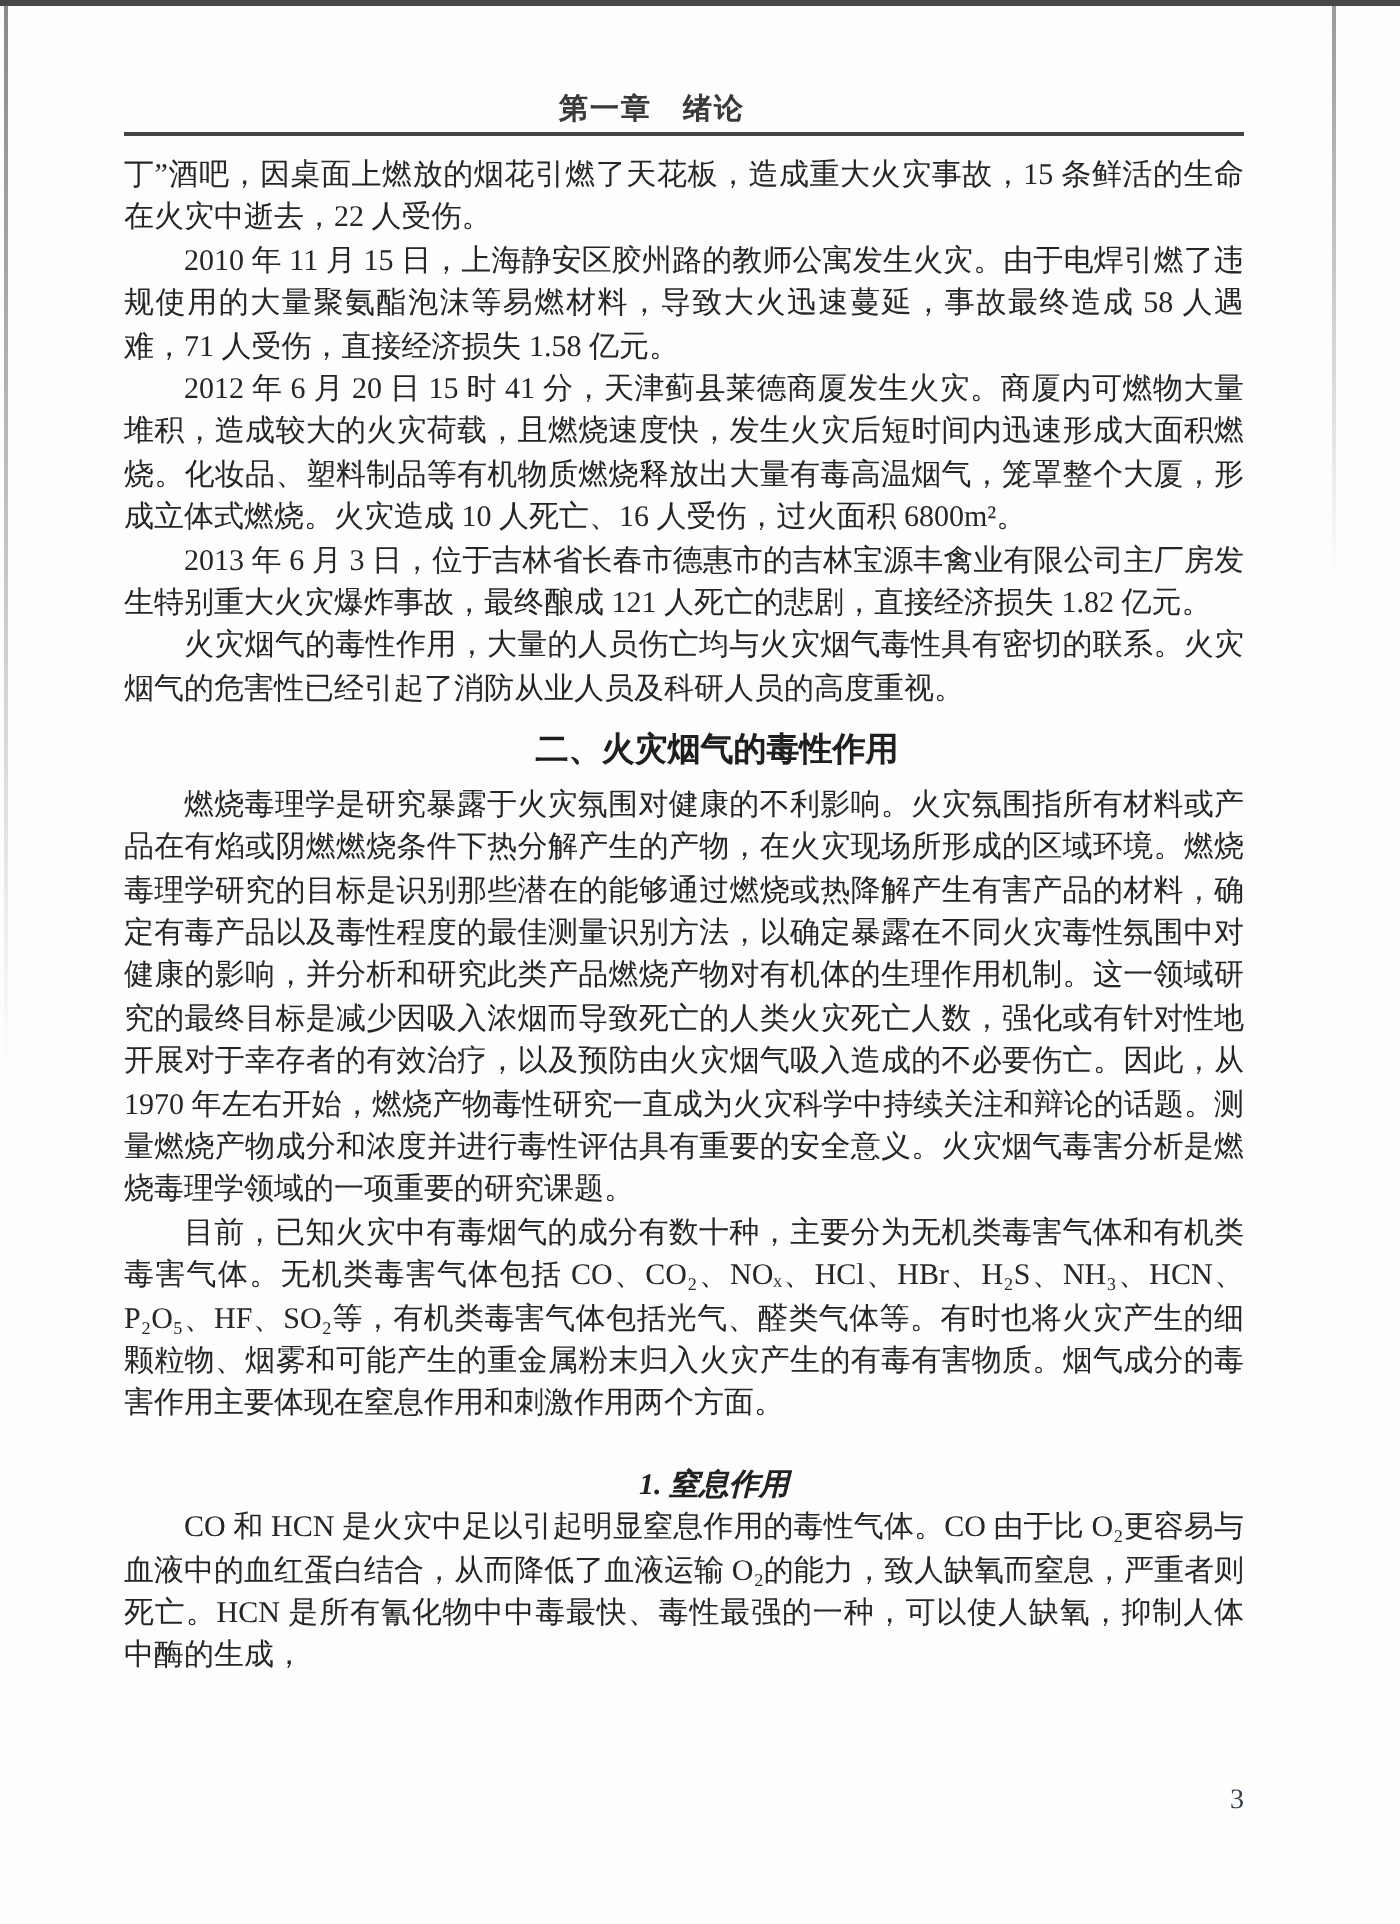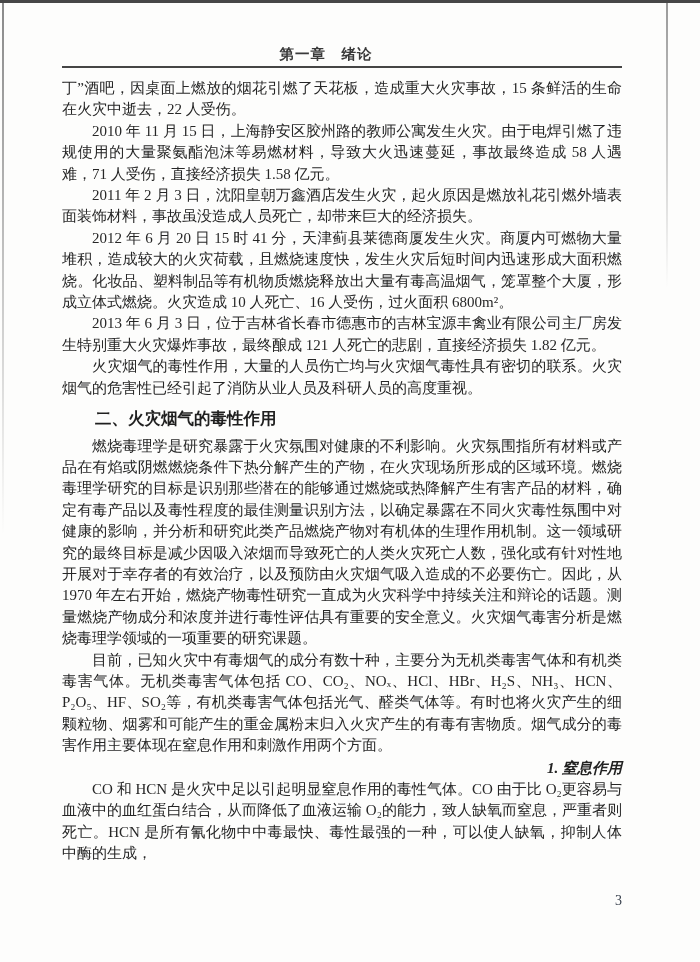--- a/index.html
+++ b/index.html
@@ -55,29 +55,29 @@
   .body-text p { margin: 0; font-family: Liberation Serif, serif; }
   .body-text p.indent { text-indent: 2em; }
   .body-text p.heading {
     font-family: "Liberation Sans", "DejaVu Sans", sans-serif;
     font-weight: bold;
     font-size: 16.5px;
     color: #1f1f1f;
     text-indent: 2em;
     margin-top: 9px;
     margin-bottom: 6px;
-    text-align: left;
+    text-align: center;
   }
   .body-text p.subheading {
     font-style: italic;
     font-weight: 600;
     text-indent: 2em;
-    margin-top: 1px;
+    margin-top: 19px;
     color: #222;
-    text-align: right;
+    text-align: center;
   }
   .page-number {
     position: absolute;
     top: 893px; left: 62px; width: 560px;
     text-align: right;
     font-size: 14px;
     color: #38404d;
   }
 </style>
 </head>
@@ -88,21 +88,20 @@
   <div class="scan-edge-left"></div>
   <div class="scan-edge-right"></div>
 
   <div class="running-head">第一章　绪论</div>
 
   <div class="head-rule"></div>
 
   <div class="body-text" id="body-text">
       <p class="">丁”酒吧，因桌面上燃放的烟花引燃了天花板，造成重大火灾事故，15 条鲜活的生命在火灾中逝去，22 人受伤。</p>
       <p class="indent">2010 年 11 月 15 日，上海静安区胶州路的教师公寓发生火灾。由于电焊引燃了违规使用的大量聚氨酯泡沫等易燃材料，导致大火迅速蔓延，事故最终造成 58 人遇难，71 人受伤，直接经济损失 1.58 亿元。</p>
-      <p class="indent">2011 年 2 月 3 日，沈阳皇朝万鑫酒店发生火灾，起火原因是燃放礼花引燃外墙表面装饰材料，事故虽没造成人员死亡，却带来巨大的经济损失。</p>
       <p class="indent">2012 年 6 月 20 日 15 时 41 分，天津蓟县莱德商厦发生火灾。商厦内可燃物大量堆积，造成较大的火灾荷载，且燃烧速度快，发生火灾后短时间内迅速形成大面积燃烧。化妆品、塑料制品等有机物质燃烧释放出大量有毒高温烟气，笼罩整个大厦，形成立体式燃烧。火灾造成 10 人死亡、16 人受伤，过火面积 6800m²。</p>
       <p class="indent">2013 年 6 月 3 日，位于吉林省长春市德惠市的吉林宝源丰禽业有限公司主厂房发生特别重大火灾爆炸事故，最终酿成 121 人死亡的悲剧，直接经济损失 1.82 亿元。</p>
       <p class="indent">火灾烟气的毒性作用，大量的人员伤亡均与火灾烟气毒性具有密切的联系。火灾烟气的危害性已经引起了消防从业人员及科研人员的高度重视。</p>
       <p class="heading">二、火灾烟气的毒性作用</p>
       <p class="indent">燃烧毒理学是研究暴露于火灾氛围对健康的不利影响。火灾氛围指所有材料或产品在有焰或阴燃燃烧条件下热分解产生的产物，在火灾现场所形成的区域环境。燃烧毒理学研究的目标是识别那些潜在的能够通过燃烧或热降解产生有害产品的材料，确定有毒产品以及毒性程度的最佳测量识别方法，以确定暴露在不同火灾毒性氛围中对健康的影响，并分析和研究此类产品燃烧产物对有机体的生理作用机制。这一领域研究的最终目标是减少因吸入浓烟而导致死亡的人类火灾死亡人数，强化或有针对性地开展对于幸存者的有效治疗，以及预防由火灾烟气吸入造成的不必要伤亡。因此，从 1970 年左右开始，燃烧产物毒性研究一直成为火灾科学中持续关注和辩论的话题。测量燃烧产物成分和浓度并进行毒性评估具有重要的安全意义。火灾烟气毒害分析是燃烧毒理学领域的一项重要的研究课题。</p>
       <p class="indent">目前，已知火灾中有毒烟气的成分有数十种，主要分为无机类毒害气体和有机类毒害气体。无机类毒害气体包括 CO、CO₂、NOₓ、HCl、HBr、H₂S、NH₃、HCN、P₂O₅、HF、SO₂等，有机类毒害气体包括光气、醛类气体等。有时也将火灾产生的细颗粒物、烟雾和可能产生的重金属粉末归入火灾产生的有毒有害物质。烟气成分的毒害作用主要体现在窒息作用和刺激作用两个方面。</p>
       <p class="subheading">1. 窒息作用</p>
       <p class="indent">CO 和 HCN 是火灾中足以引起明显窒息作用的毒性气体。CO 由于比 O₂更容易与血液中的血红蛋白结合，从而降低了血液运输 O₂的能力，致人缺氧而窒息，严重者则死亡。HCN 是所有氰化物中中毒最快、毒性最强的一种，可以使人缺氧，抑制人体中酶的生成，</p>
     </div>
 

